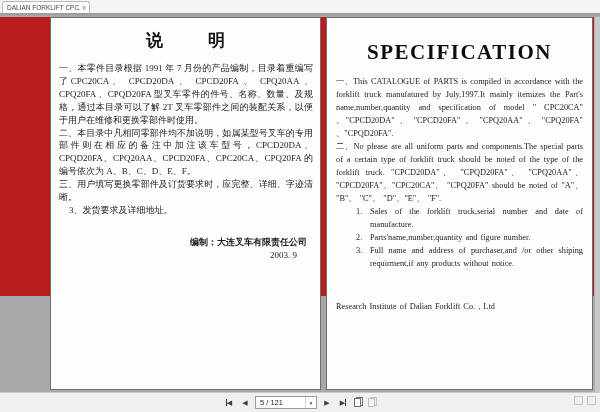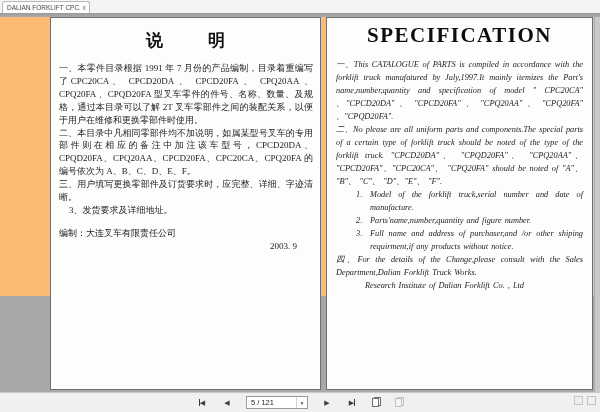--- a/index.html
+++ b/index.html
@@ -28,21 +28,21 @@
     padding:0 3px 0 4px;
     font-family:"Liberation Sans", sans-serif;
     font-size:6.5px; color:#4a4a4a;
   }
   .tab-title { flex:1; white-space:nowrap; overflow:hidden; }
   .tab-close { color:#777; font-size:7px; line-height:7px; cursor:default; }
 
   
   .canvas {
     position:absolute; left:0; top:17px; width:600px; height:279px;
-    background:#fdba74;
+    background:#b91c1c;
   }
   .scrollbar {
     position:absolute; right:0; top:17px; width:6px; height:375px;
     background:#c9c9c9; border-left:1px solid #b0b0b0;
   }
   .page {
     position:absolute; top:0;
     background:#fdfdfc;
     border:1px solid #6f6f6f;
     color:#1c1c1c;
@@ -54,48 +54,47 @@
   .cn-title {
     margin-top:11px; text-align:center;
     font-size:17px; font-weight:bold; letter-spacing:14px;
     text-indent:14px; color:#111;
   }
   .cn-body {
     margin:10px 7px 0 8px;
     font-size:9px; line-height:12.9px; text-align:justify;
   }
   .cn-sub { padding-left:10px; }
-  .cn-byline { padding-right:6px; margin-top:10px; }
+  .cn-byline { text-align:right; padding-right:6px; margin-top:19px;font-weight:bold; }
   .cn-date   { text-align:right; padding-right:16px; }
 
   
   .en-title {
-    margin-top:5px; text-align:center;
+    margin-top:22px; text-align:center;
     font-size:21px; font-weight:bold; letter-spacing:1.5px; color:#0d0d0d;
   }
   .en-body {
     margin:10px 9px 0 9px;
     font-size:8.3px; line-height:13px; text-align:justify;
     word-spacing:1px;
-    font-style:italic;
   }
   .en-item { display:flex; margin-left:20px; }
   .en-item .num { width:14px; flex:none; }
   .en-item .txt { flex:1; text-align:justify; }
-  .en-institute { text-align:center; padding-right:30px; margin-top:0; }
+  .en-institute { text-align:left; padding-right:30px; margin-top:30px; }
   .en-dateline  { text-align:right; padding-right:34px; }
 
   
   .toolbar {
     position:absolute; left:0; top:392px; width:600px; height:20px;
     background:#f1f0ee; border-top:1px solid #c9c8c6;
     display:flex; align-items:center; justify-content:center;
     font-family:"Liberation Sans", sans-serif;
   }
-  .nav-cluster { display:flex; align-items:center; gap:13px; }
+  .nav-cluster { display:flex; align-items:center; gap:4px; }
   .nav-btn {
     display:flex; align-items:center; justify-content:center;
     width:12px; height:12px; color:#3c3c3c;
     font-size:7px; line-height:7px; cursor:default;
   }
   .nav-bar { display:inline-block; width:1px; height:7px; background:#3c3c3c; }
   .page-combo {
     display:flex; align-items:center;
     width:62px; height:13px;
     background:#ffffff; border:1px solid #9b9a98;
@@ -154,31 +153,30 @@
     </div>
   </div>
 
   <div class="page page-right">
     <div class="en-title">SPECIFICATION</div>
     <div class="en-body">
       <div>一、This CATALOGUE of PARTS is compiled in accordance with the forklift truck manufatured by July,1997.It mainly itemizes the Part's name,number,quantity and specification of model " CPC20CA" 、"CPCD20DA" 、 "CPCD20FA" 、 "CPQ20AA" 、 "CPQ20FA" 、"CPQD20FA".</div>
       <div>二、No please are all uniform parts and components.The special parts of a certain type of forklift truck should be noted of the type of the forklift truck. "CPCD20DA"、 "CPQD20FA"、 "CPQ20AA"、 "CPCD20FA"、"CPC20CA"、 "CPQ20FA" should be noted of "A"、 "B"、 "C"、 "D"、"E"、 "F".</div>
       <div class="en-item">
         <span class="num">1.</span>
-        <span class="txt">Model of the forklift truck,serial number and date of manufacture.</span>
+        <span class="txt">Sales of the forklift truck,serial number and date of manufacture.</span>
       </div>
       <div class="en-item">
         <span class="num">2.</span>
         <span class="txt">Parts'name,number,quantity and figure number.</span>
       </div>
       <div class="en-item">
         <span class="num">3.</span>
         <span class="txt">Full name and address of purchaser,and /or other shiping requirment,if any products without notice.</span>
       </div>
-      <div>四、For the details of the Change,please consult with the Sales Department,Dalian Forklift Truck Works.</div>
       <div class="en-institute">Research Institute of Dalian Forklift Co. , Ltd</div>
     </div>
   </div>
 </div>
 
 <div class="scrollbar"></div>
 
 <div class="toolbar">
   <div class="nav-cluster">
     <span class="nav-btn">

